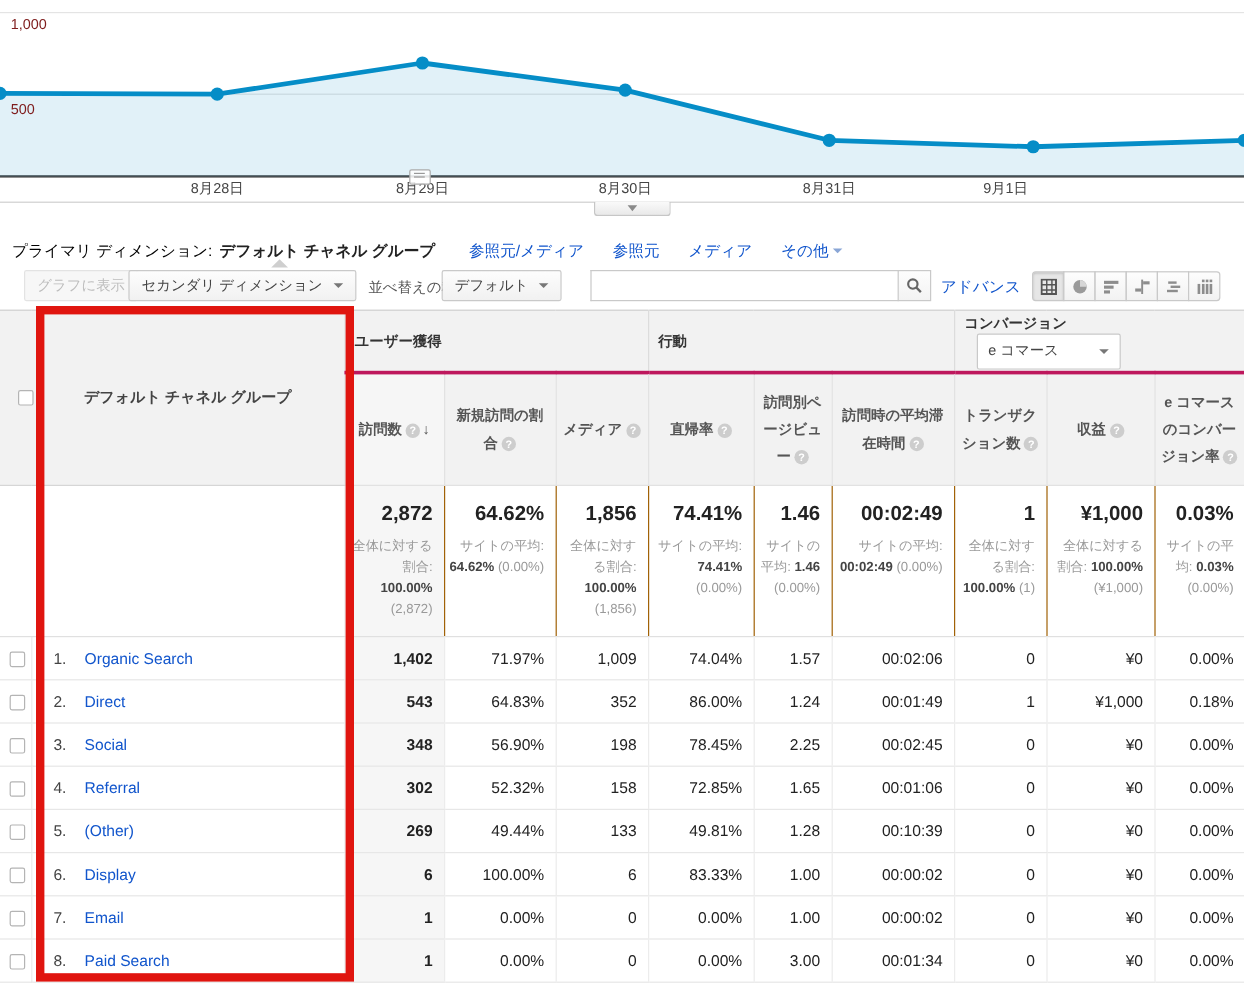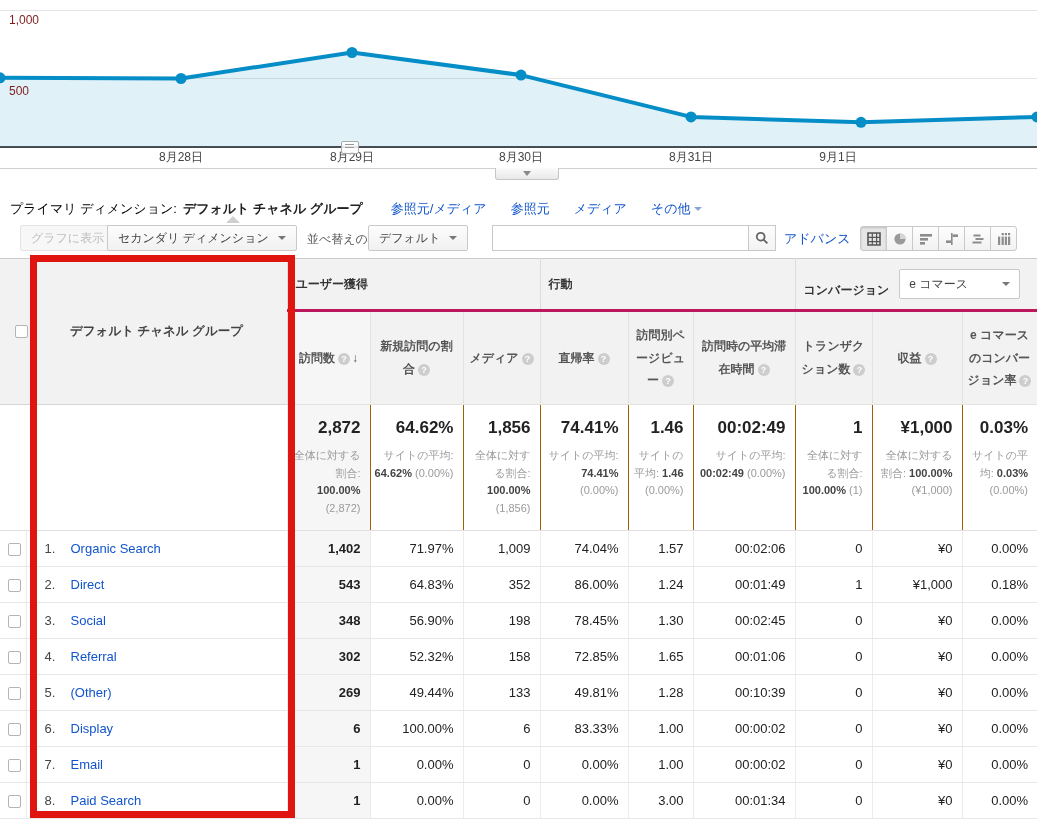--- a/index.html
+++ b/index.html
@@ -57,21 +57,21 @@
   .view-btn svg{display:block;}
   
   .ga-table{position:absolute;left:0;top:258px;width:1037px;border-collapse:collapse;table-layout:fixed;
     font-size:13px;color:#222;border-top:1px solid #ccc;}
   .ga-table th,.ga-table td{box-sizing:border-box;}
   .left-th{background:#f2f2f2;border-right:1px solid #dcdcdc;border-bottom:1px solid #d6d6d6;vertical-align:middle;}
   .left-th-inner{display:flex;align-items:center;padding-left:7px;}
   .dim-col-label{font-weight:bold;color:#444;font-size:12.5px;margin-left:42px;}
   .group-th{background:#f2f2f2;border-left:1px solid #dcdcdc;border-bottom:3px solid #be185d;height:52px;
     text-align:left;vertical-align:middle;font-size:12px;font-weight:bold;color:#333;padding-left:8px;}
-  .conv-wrap{display:flex;align-items:flex-end;}
+  .conv-wrap{display:flex;align-items:flex-start;flex-direction:column;}
   .ecom-btn{margin-left:10px;height:30px;box-sizing:border-box;border:1px solid #c9c9c9;border-radius:2px;
     background:#fff;font-size:12px;color:#444;font-weight:normal;display:flex;align-items:center;padding:0 9px;cursor:pointer;gap:26px;}
   .ecom-btn .btn-caret{width:0;height:0;border-left:4px solid transparent;border-right:4px solid transparent;
     border-top:4px solid #777;margin-left:8px;}
   .col-th{background:#f2f2f2;border:1px solid #e2e2e2;border-top:none;height:94px;vertical-align:middle;
     text-align:center;font-size:12px;font-weight:bold;color:#555;padding:4px 5px;line-height:1.9;}
   .help-icon{display:inline-block;width:12px;height:12px;border-radius:50%;background:#cdcdcd;color:#fff;
     font-size:9px;line-height:12px;text-align:center;font-weight:bold;margin-left:3px;cursor:pointer;}
   .sort-icon{color:#555;font-size:12px;margin-left:2px;font-weight:bold;cursor:pointer;}
   .sum-blank{background:#fff;border-right:1px solid #ececec;border-bottom:1px solid #e0e0e0;}
@@ -320,21 +320,21 @@
         <td class="num">¥1,000</td>
         <td class="num">0.18%</td>
       </tr>
       <tr class="data-row">
         <td class="cb-cell"><span class="checkbox"></span></td>
         <td class="ch-cell"><span class="rank">3.</span><a class="channel-link">Social</a></td>
         <td class="num bold sorted-col">348</td>
         <td class="num">56.90%</td>
         <td class="num">198</td>
         <td class="num">78.45%</td>
-        <td class="num">1.30</td>
+        <td class="num">2.25</td>
         <td class="num">00:02:45</td>
         <td class="num">0</td>
         <td class="num">¥0</td>
         <td class="num">0.00%</td>
       </tr>
       <tr class="data-row">
         <td class="cb-cell"><span class="checkbox"></span></td>
         <td class="ch-cell"><span class="rank">4.</span><a class="channel-link">Referral</a></td>
         <td class="num bold sorted-col">302</td>
         <td class="num">52.32%</td>

